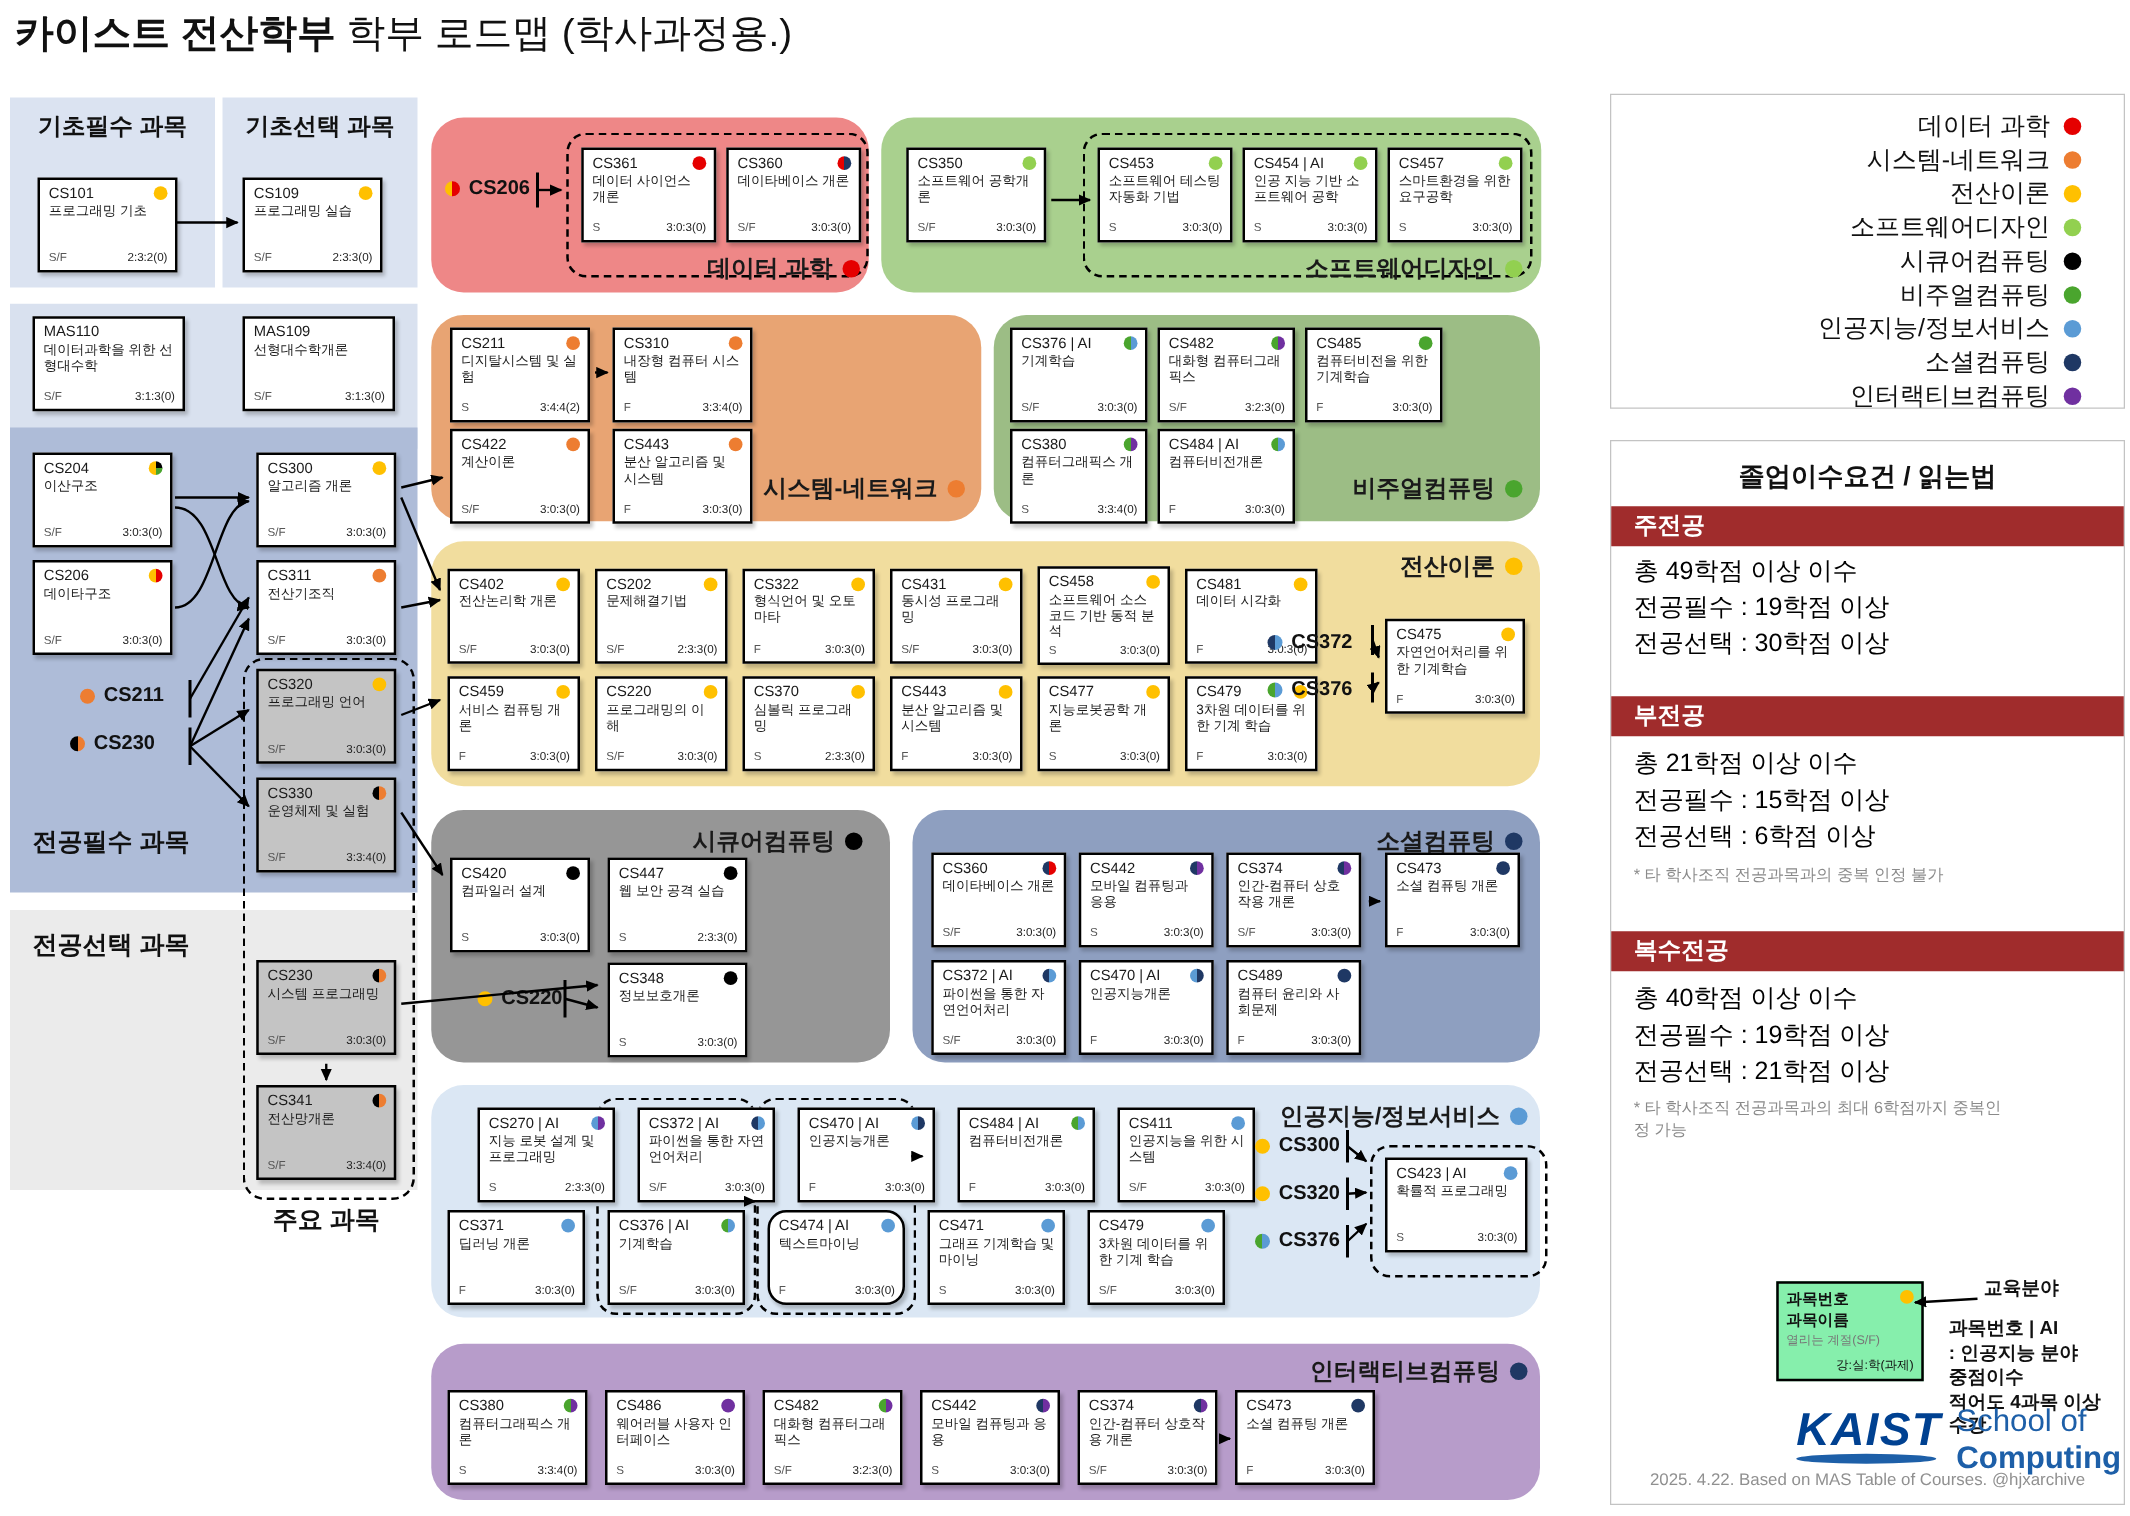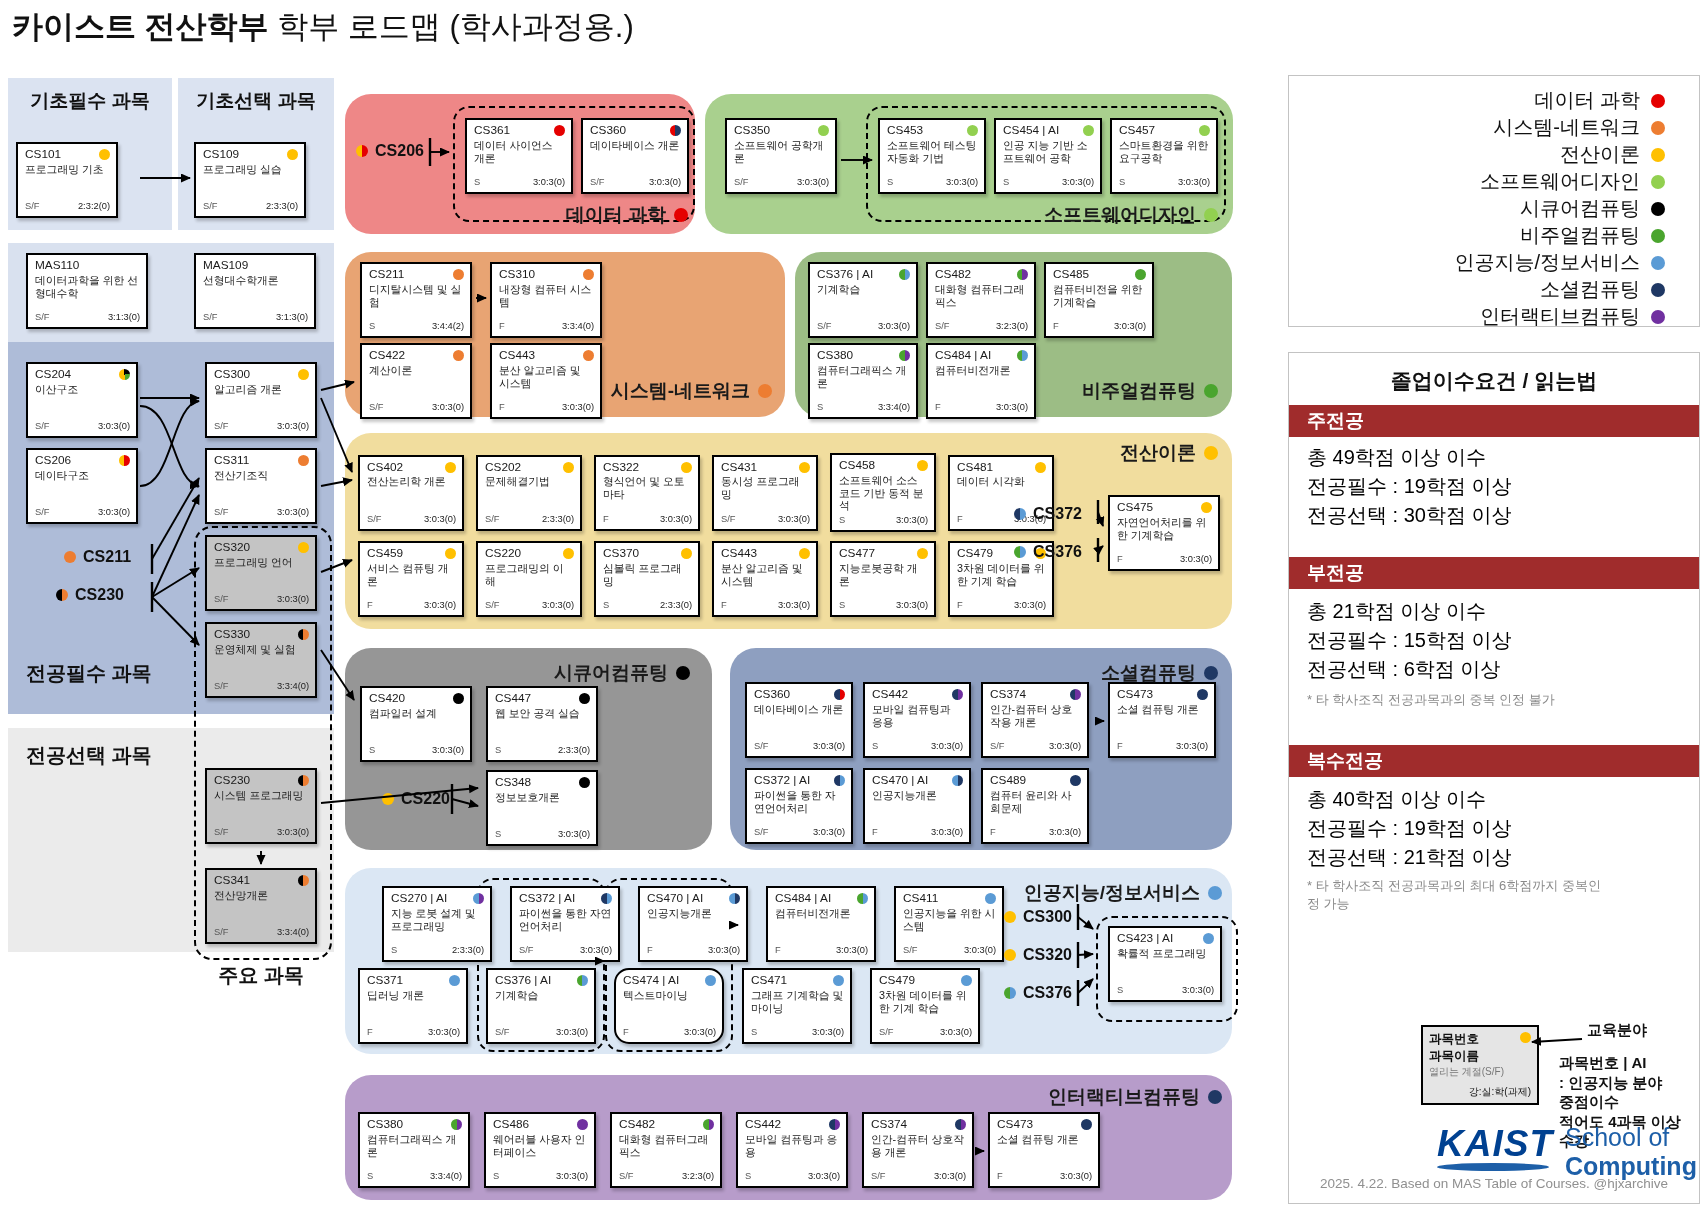--- a/index.html
+++ b/index.html
@@ -29,21 +29,21 @@
   .tag{position:absolute;display:flex;align-items:center;gap:7px;font-weight:bold;font-size:16px;z-index:3;white-space:nowrap;}
   .tag .dot{width:12px;height:12px;}
   .overlay{position:absolute;left:0;top:0;z-index:5;pointer-events:none;}
   .sidebox{position:absolute;background:#fff;border:1px solid #c3c3c3;box-sizing:border-box;}
   .legend-row{display:flex;justify-content:flex-end;align-items:center;gap:11px;font-size:20px;height:27px;padding-right:34px;}
   .legend-row .dot{width:14px;height:14px;}
   .reqtitle{position:absolute;left:0;right:0;top:14px;text-align:center;font-weight:bold;font-size:21px;}
   .banner{position:absolute;left:0;right:0;height:32px;background:#a02c2c;color:#fff;font-weight:bold;font-size:19px;line-height:32px;padding-left:18px;box-sizing:border-box;}
   .reqlines{position:absolute;left:18px;font-size:20px;line-height:29px;color:#000;}
   .reqnote{position:absolute;left:18px;font-size:13px;color:#8a8a8a;width:370px;line-height:1.35;}
-  .samplebox{position:absolute;box-sizing:border-box;background:#e5e5e5;border:2px solid #000;padding:4px 6px;display:flex;flex-direction:column;font-size:12px;}
+  .samplebox{position:absolute;box-sizing:border-box;background:#86efac;border:2px solid #000;padding:4px 6px;display:flex;flex-direction:column;font-size:12px;}
   .keylabel{position:absolute;font-weight:bold;font-size:15px;}
   .ainote{position:absolute;font-weight:bold;font-size:15px;line-height:1.3;}
   .kaist{position:absolute;color:#004191;font-weight:800;font-size:37px;letter-spacing:1px;font-style:italic;}
   .swoosh{width:112px;height:8px;background:#1d5fa8;border-radius:50%;margin-top:-2px;}
   .school{position:absolute;color:#1d5fa8;font-size:25px;line-height:1.15;}
   .school .b2{font-weight:bold;}
   .reqfooter{position:absolute;left:0;right:0;bottom:12px;text-align:center;font-size:13.5px;color:#909090;}
   
   .d-red{background:#e50000}.d-orange{background:#ed7d31}.d-yellow{background:#ffc000}
   .d-lgreen{background:#92d050}.d-green{background:#4aa52e}.d-black{background:#000}
@@ -127,21 +127,21 @@
     </div>
   <div class="seclabel" style="left:932px;top:880px;width:290px">
       <span>인공지능/정보서비스</span>
       <span class="dot d-blue"></span>
     </div>
   <div class="seclabel" style="left:942px;top:1084px;width:280px">
       <span>인터랙티브컴퓨팅</span>
       <span class="dot d-navy"></span>
     </div>
 
-  <div class="chost" style="left:16px;top:142px;width:102px">
+  <div class="chost" style="left:30px;top:142px;width:112px">
       <div class="card">
         <div class="chead">
           <span class="ccode">CS101</span>
           <span class="dot d-yellow"></span>
         </div>
         <div class="cname">프로그래밍 기초</div>
         <div class="cfoot">
           <span class="csem">S/F</span>
           <span class="ccr">2:3:2(0)</span>
         </div>

